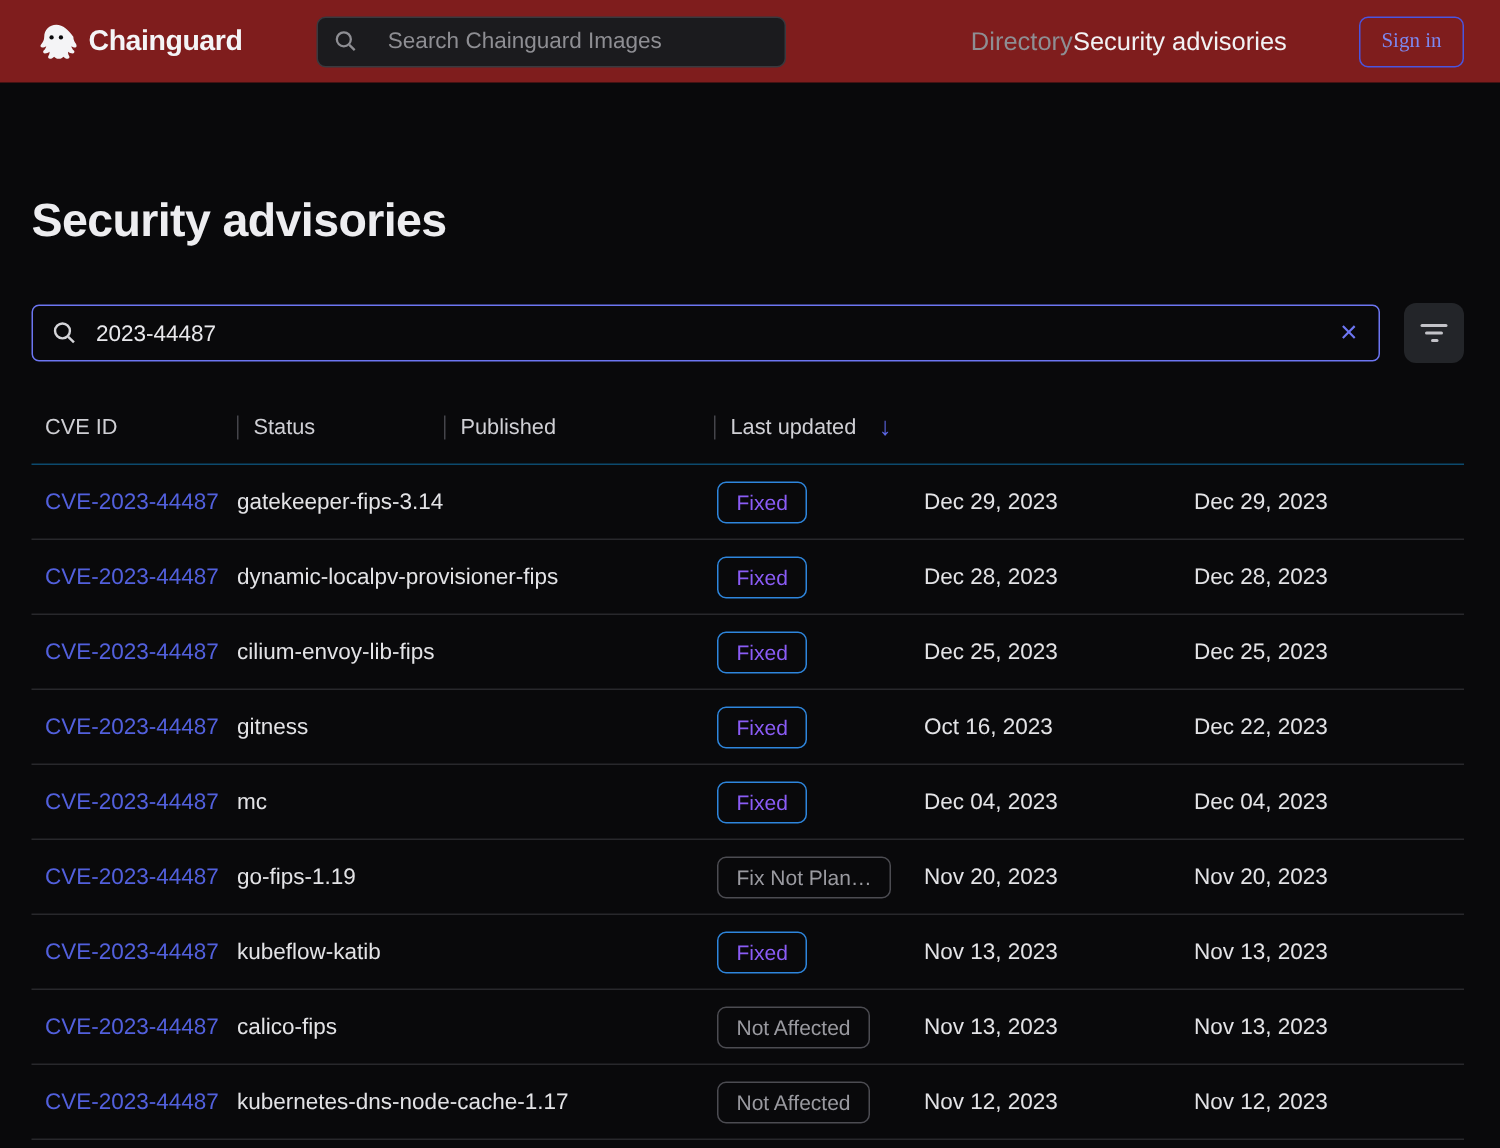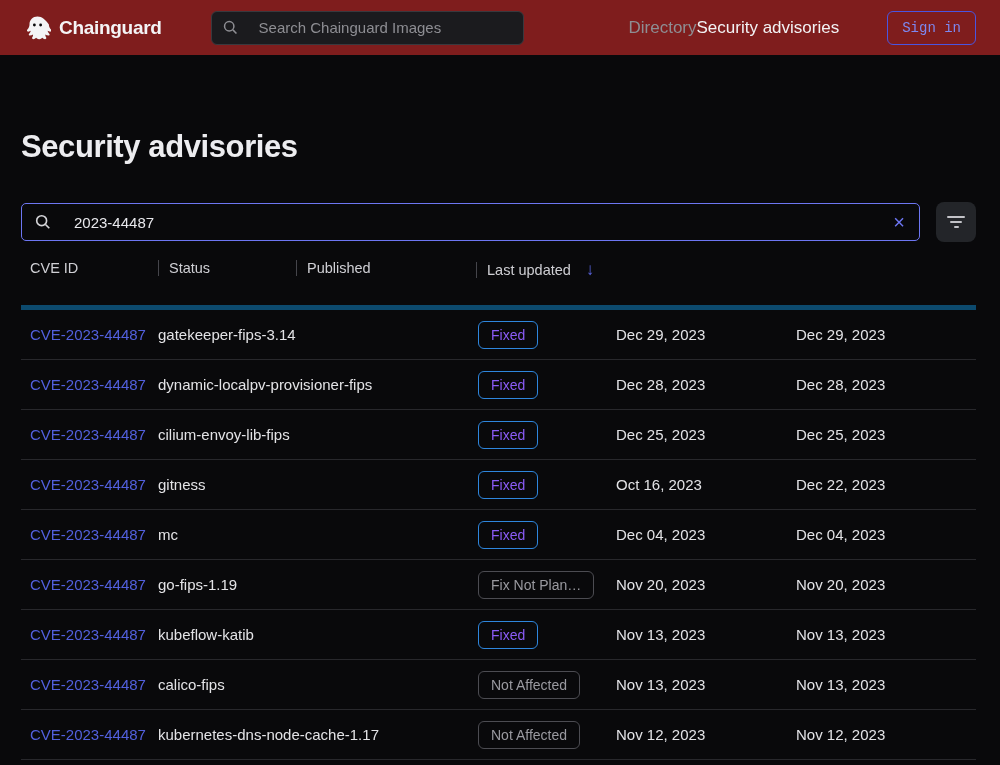--- a/index.html
+++ b/index.html
@@ -63,21 +63,21 @@
     text-decoration: none;
     cursor: pointer;
   }
   .nav-link.active { color: #f2f2f4; }
   .signin-btn {
     margin-left: 48px;
     background: transparent;
     border: 1px solid #4a55e0;
     color: #7d88f0;
     font-size: 14px;
-    font-family: Liberation Mono, monospace;
+    font-family: Liberation Serif, serif;
     border-radius: 6px;
     padding: 8px 14px;
     cursor: pointer;
   }
 
   
   .main { padding: 0 24px 0 21px; }
   .page-title {
     margin-top: 74px;
     font-size: 31px;
@@ -93,21 +93,21 @@
     gap: 16px;
   }
   .advisory-search {
     flex: 1;
     height: 38px;
     border: 1.5px solid #6d76f2;
     border-radius: 5px;
     display: flex;
     align-items: center;
     padding: 0 12px;
-    gap: 22px;
+    gap: 12px;
     background: transparent;
   }
   .advisory-search input {
     flex: 1;
     background: transparent;
     border: none;
     outline: none;
     color: #e8e8ec;
     font-size: 15px;
     font-family: inherit;
@@ -137,23 +137,23 @@
   }
   .filter-bar { height: 2px; background: #c3c3c8; border-radius: 1px; }
   .filter-bar.b1 { width: 18px; }
   .filter-bar.b2 { width: 12px; }
   .filter-bar.b3 { width: 5px; }
 
   
   .table { margin-top: 18px; }
   .thead {
     display: flex;
-    align-items: flex-start;
+    align-items: center;
     height: 50px;
-    border-bottom: 5px solid #0c4a6e;
+    border-bottom: 1px solid #0c4a6e;
   }
   .th {
     display: flex;
     align-items: center;
     font-size: 14.5px;
     color: #cfcfd4;
     cursor: pointer;
   }
   .th .sep {
     width: 1px;

